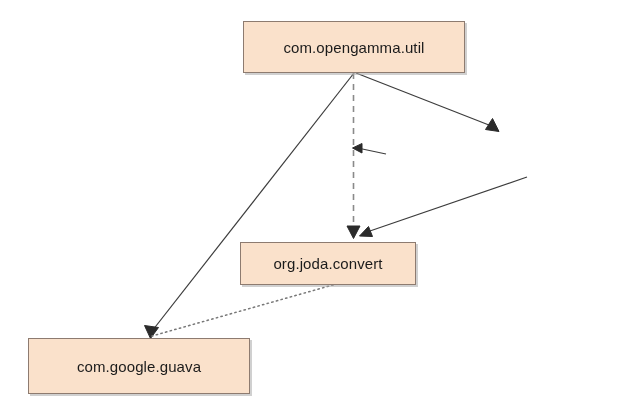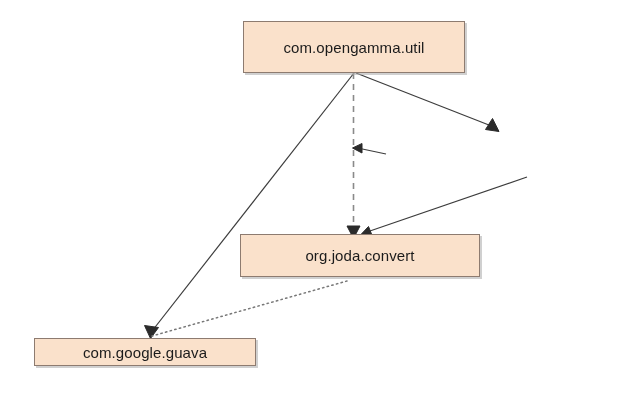--- a/index.html
+++ b/index.html
@@ -81,21 +81,21 @@
       <line x1="347" y1="281" x2="152" y2="336" stroke="#777777" stroke-width="1.5" fill="none" stroke-dasharray="1.4,3.4" stroke-linecap="round"></line>
     </g>
 
   </svg>
 
   <div class="node" style="left:243px; top:21px; width:222px; height:52px;">
     <span class="node-label">com.opengamma.util</span>
   </div>
 
 
-  <div class="node" style="left:240px; top:234px; width:240px; height:43px;">
+  <div class="node" style="left:240px; top:242px; width:176px; height:43px;">
     <span class="node-label">org.joda.convert</span>
   </div>
 
-  <div class="node" style="left:34px; top:338px; width:222px; height:28px;">
+  <div class="node" style="left:28px; top:338px; width:222px; height:56px;">
     <span class="node-label">com.google.guava</span>
   </div>
 
 </div>
 
 </body></html>

